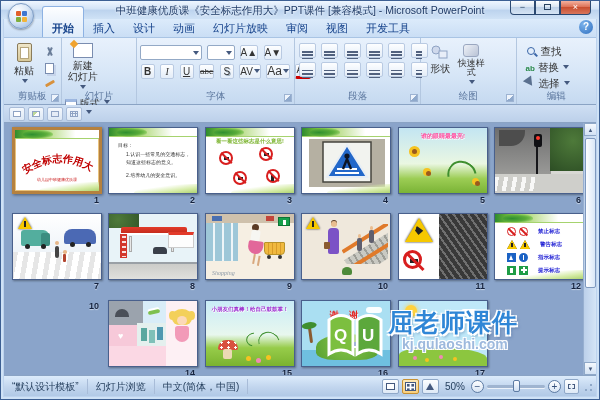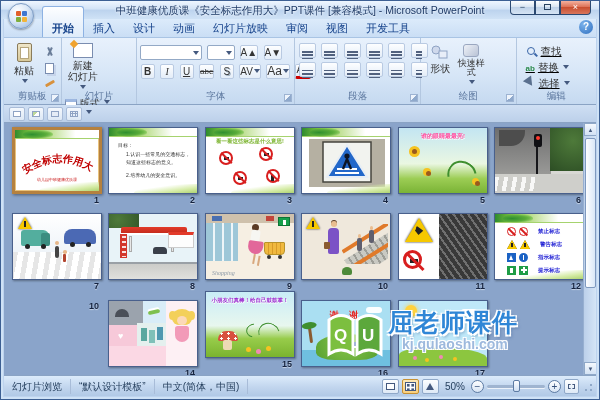--- a/index.html
+++ b/index.html
@@ -419,21 +419,21 @@
       </div>
       <div class="dbig" style="width:30px">
         <span class="i-styles"></span>
         <div style="font-size:9px;line-height:9px">快速样式</div><span class="da"></span>
       </div>
       <div class="glabel">绘图</div>
       <div class="dlaunch"></div>
     </div>
 
     <div class="rgroup" style="width:80px;border-right:none">
-      <div style="padding:3px 0 0 6px;text-decoration:underline;">
+      <div style="padding:3px 0 0 6px;">
         <div class="erow">
             <span class="i-find"></span>
             <span>查找</span>
           </div>
         <div class="erow">
             <span class="i-repl">ab</span>
             <span>替换</span>
             <span class="da"></span>
           </div>
         <div class="erow">
@@ -699,21 +699,21 @@
           <div class="girlbg"></div>
         <div class="hair"></div>
           <span class="bun" style="left:60px"></span>
           <span class="bun" style="left:79px"></span>
         <div class="face"></div>
           <div class="dress"></div>
       </div>
       <div class="snum">14</div>
     </div>
 
-    <div class="cell" style="left:201px;top:168px">
+    <div class="cell" style="left:201px;top:177px">
       <div class="thumb s15">
         <div class="t15">小朋友们真棒！给自己鼓鼓掌！</div>
         <div class="cap"></div>
           <div class="stem"></div>
         <span class="vn" style="right:14px;bottom:14px;transform:rotate(30deg)"></span>
         <span class="vn" style="right:34px;bottom:20px;transform:rotate(-40deg);width:14px;height:13px"></span>
         <span class="fl" style="left:40px;bottom:5px"></span>
       </div>
       <div class="snum">15</div>
     </div>
@@ -756,22 +756,22 @@
     </div>
 
     <div class="sbar">
       <div class="sarr" style="top:0">▲</div>
       <div class="sthumb"></div>
       <div class="sarr" style="bottom:0">▼</div>
     </div>
   </div>
 
   <div class="statusbar">
+    <div class="sseg">“默认设计模板”</div>
     <div class="sseg">幻灯片浏览</div>
-    <div class="sseg">“默认设计模板”</div>
     <div class="sseg">中文(简体，中国)</div>
     <div class="sright">
       <div class="vbtn">
           <i></i>
         </div>
       <div class="vbtn v2 active">
           <i></i>
         </div>
       <div class="vbtn v3">
           <i></i>

